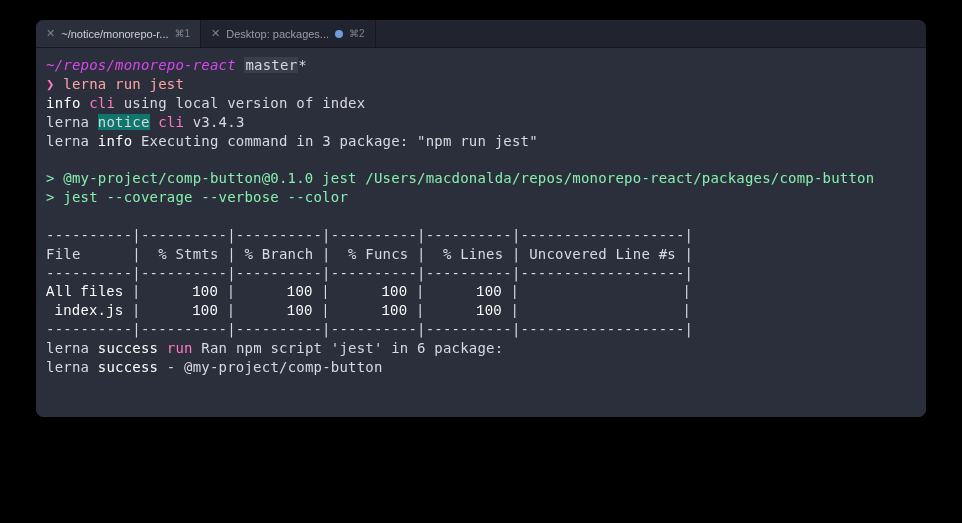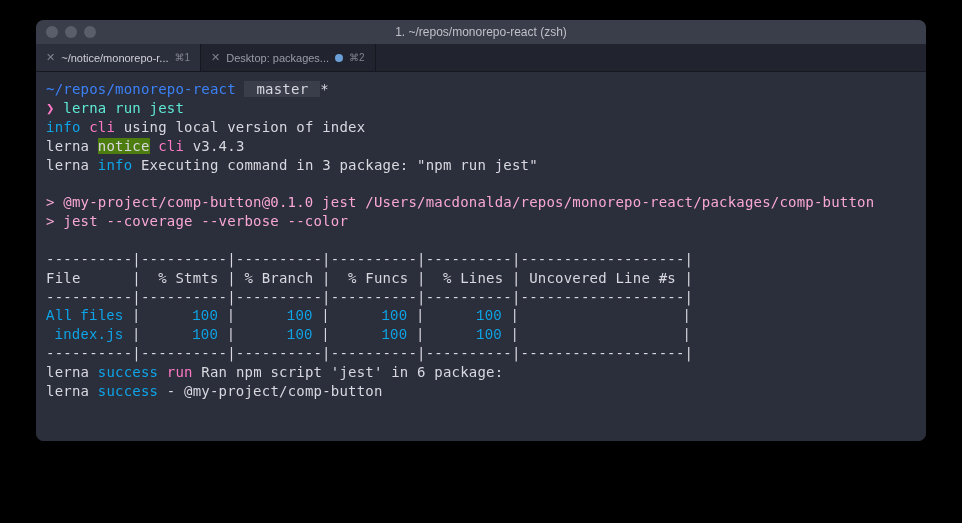--- a/index.html
+++ b/index.html
@@ -88,44 +88,36 @@
     }
     .terminal-body {
       background: #2b2e3b;
       padding: 8px 10px 40px 10px;
       font-size: 14px;
       line-height: 1.35;
       color: #d8d8e0;
       white-space: pre;
       letter-spacing: 0.2px;
     }
-    .c-cyan { color: #3b82f6; }
-    .c-branch { color: #d8d8e0; background: #3a3d4a; padding: 0 12px;}
+    .c-cyan { color: #d946ef; font-style: italic; }
+    .c-branch { color: #d8d8e0; background: #3a3d4a; padding: 0 1px;}
     .c-magenta { color: #ff79c6; }
-    .c-green { color: #0ea5e9; }
-    .c-white { color: #5eead4; }
-    .c-gray { color: #f9a8d4; }
+    .c-green { color: #ffffff; }
+    .c-white { color: #fca5a5; }
+    .c-gray { color: #86efac; }
     .c-notice{
-      background: #4d7c0f;
+      background: #0f766e;
       color:#d8d8e0;
     }
     .cov-row { display:block;font-family:Liberation Mono, monospace; }
   </style>
 </head>
 <body>
 
 <div class="window">
-  <div class="titlebar">
-    <div class="traffic-lights">
-      <div class="traffic-light"></div>
-      <div class="traffic-light"></div>
-      <div class="traffic-light"></div>
-    </div>
-    <div class="window-title">1. ~/repos/monorepo-react (zsh)</div>
-  </div>
 
   <div class="tab-bar">
     <div class="tab active">
       <span class="tab-close">✕</span>
       <span>~/notice/monorepo-r...</span>
       <span class="tab-shortcut">⌘1</span>
     </div>
     <div class="tab">
       <span class="tab-close">✕</span>
       <span>Desktop: packages...</span>

